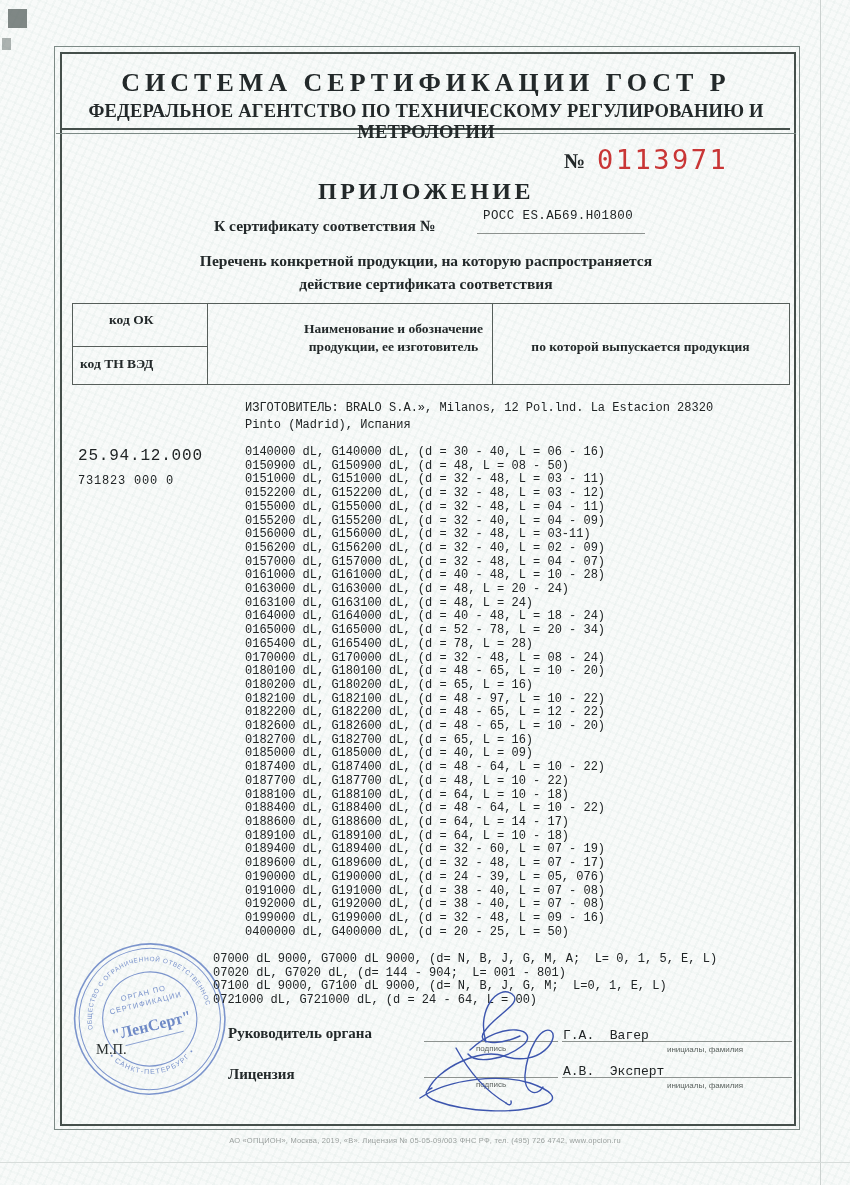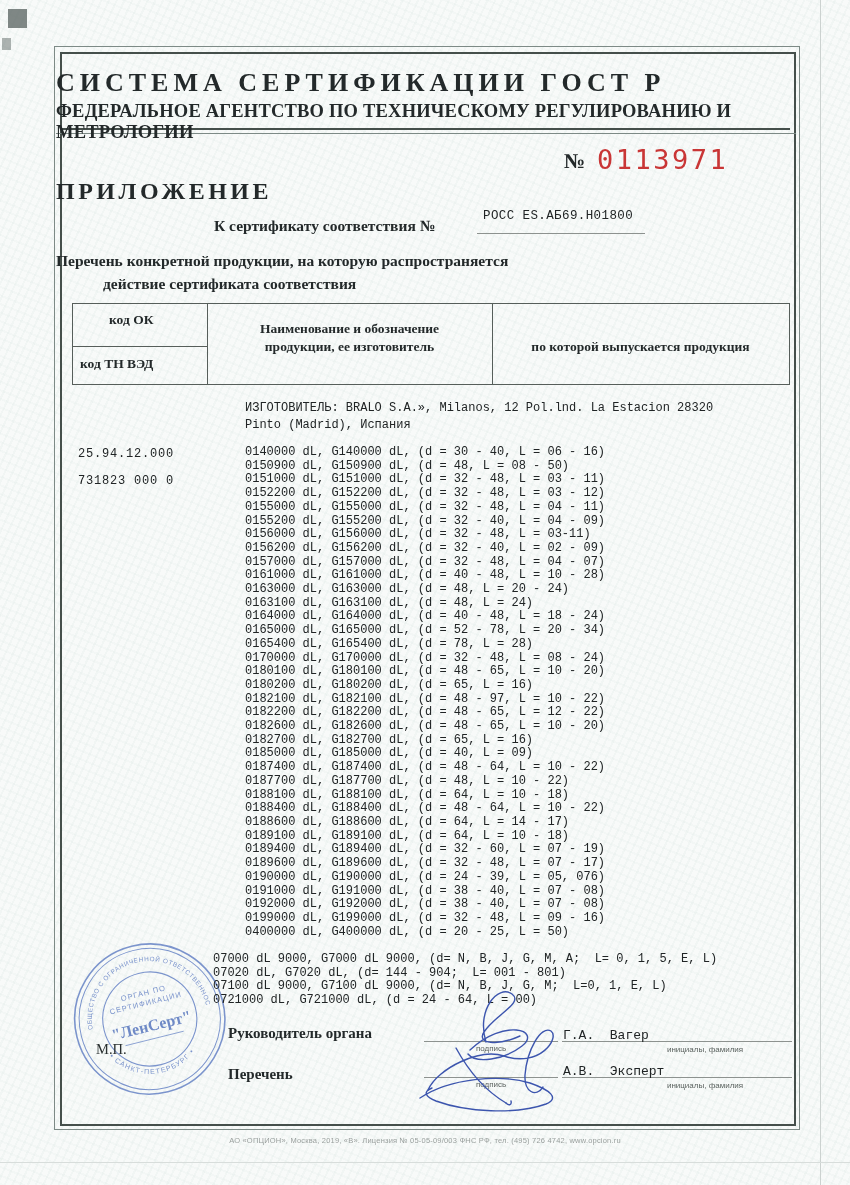--- a/index.html
+++ b/index.html
@@ -11,48 +11,48 @@
       repeating-linear-gradient(22deg, rgba(205,222,217,.12) 0 2px, rgba(255,255,255,0) 2px 8px);}
   .abs{position:absolute;}
   
   .frame-a{left:54px;top:46px;width:744px;height:1082px;border:1.5px solid #7d8a86;z-index:1;}
   .frame-b{left:60px;top:52px;width:732px;height:1070px;border:2px solid #454f4b;z-index:1;}
   .hdr-sep-a{left:62px;top:128px;width:728px;height:0;border-top:2px solid #454f4b;z-index:1;}
   .hdr-sep-b{left:56px;top:133px;width:740px;height:0;border-top:1px solid #7d8a86;z-index:1;}
   
   .serif-b{font-family:"Liberation Serif",serif;font-weight:bold;color:#23292a;}
   .mono{font-family:"Liberation Mono","DejaVu Sans Mono",monospace;color:#202425;white-space:pre;}
-  .center{left:56px;width:740px;text-align:left;}
+  .center{left:56px;width:740px;text-align:center;}
   .h1{top:68px;font-size:26px;letter-spacing:5px;z-index:3;}
   .h2{top:101px;font-size:18.5px;letter-spacing:.2px;z-index:3;}
   .no-sign{left:564px;top:149px;font-size:21px;z-index:3;}
   .no-num{left:597px;top:144px;font-family:"DejaVu Sans Mono",monospace;font-size:27px;letter-spacing:2.5px;z-index:3;}
   .applx{top:178px;font-size:24px;letter-spacing:3.5px;z-index:3;}
   .cert-label{left:214px;top:217px;font-size:15.5px;z-index:3;}
   .cert-value{left:483px;top:209px;font-size:12.5px;letter-spacing:.4px;z-index:3;}
   .cert-line{left:477px;top:233px;width:168px;height:1px;background:#8d928f;z-index:3;}
   .sub1{top:252px;font-size:15.5px;z-index:3;}
-  .sub2{top:275px;font-size:15.5px;z-index:3;padding-left:47px;}
+  .sub2{top:275px;font-size:15.5px;z-index:3;}
   .t-top{left:72px;top:303px;width:717px;height:1px;background:#565e5a;}
   .t-bot{left:72px;top:384px;width:717px;height:1px;background:#565e5a;}
   .t-left{left:72px;top:303px;width:1px;height:82px;background:#565e5a;}
   .t-right{left:789px;top:303px;width:1px;height:82px;background:#565e5a;}
   .t-v1{left:207px;top:303px;width:1px;height:82px;background:#565e5a;}
   .t-v2{left:492px;top:303px;width:1px;height:82px;background:#565e5a;}
   .t-mid{left:72px;top:346px;width:135px;height:1px;background:#565e5a;}
   .th{font-size:13.5px;z-index:3;}
   .th-okl{left:80px;top:312px;margin-left:29px;}
   .th-tnv{left:80px;top:356px;}
-  .th-c2{left:207px;width:285px;text-align:center;}
+  .th-c2{left:207px;width:285px;text-align:center;padding-left:44px;}
   .th-c3{left:492px;width:297px;text-align:center;}
   .r1{top:321px;} .r2{top:339px;}
   
   .mfr1{left:245px;top:401px;font-size:12px;z-index:3;}
   .mfr2{left:245px;top:418px;font-size:12px;z-index:3;}
-  .code-ok{left:78px;top:447px;font-size:12px;letter-spacing:.8px;z-index:3;text-align:right;}
+  .code-ok{left:78px;top:447px;font-size:16px;letter-spacing:.8px;z-index:3;text-align:right;}
   .code-tn{left:78px;top:474px;font-size:12px;letter-spacing:.8px;z-index:3;}
   .prod-main{left:245px;top:446px;z-index:3;}
   .prod-tail{left:213px;top:953px;z-index:3;}
   .prod-line{font-family:"Liberation Mono","DejaVu Sans Mono",monospace;font-size:12px;line-height:13.7px;color:#202425;white-space:pre;}
   
   .sig-label1{left:228px;top:1025px;font-size:15px;z-index:3;}
   .sig-label2{left:228px;top:1066px;font-size:15px;z-index:3;}
   .sig-line1{left:424px;top:1041px;width:134px;height:1px;background:#8d928f;z-index:3;}
   .sig-line2{left:424px;top:1077px;width:134px;height:1px;background:#8d928f;z-index:3;}
   .name-line1{left:562px;top:1041px;width:230px;height:1px;background:#8d928f;z-index:3;}
@@ -189,21 +189,21 @@
         <textPath href="#arcBot" startOffset="16%">• САНКТ-ПЕТЕРБУРГ •</textPath>
       </text>
       <text x="86" y="59" text-anchor="middle" font-family="Liberation Sans, sans-serif" font-size="7.5" fill="#6b87c7" letter-spacing="1">ОРГАН ПО</text>
       <text x="86" y="69" text-anchor="middle" font-family="Liberation Sans, sans-serif" font-size="7.5" fill="#6b87c7" letter-spacing="1">СЕРТИФИКАЦИИ</text>
       <text x="86" y="95" text-anchor="middle" font-family="Liberation Serif, serif" font-weight="bold" font-size="16" fill="#5d7bc0">"ЛенСерт"</text>
       <line x1="56" y1="103" x2="116" y2="103" stroke="#6b87c7" stroke-width="0.8"></line>
     </svg>
   </div>
 
   <div class="abs serif-b sig-label1">Руководитель органа</div>
-  <div class="abs serif-b sig-label2">Перечень</div>
+  <div class="abs serif-b sig-label2">Лицензия</div>
   <div class="abs sig-line1"></div>
   <div class="abs sig-line2"></div>
   <div class="abs name-line1"></div>
   <div class="abs name-line2"></div>
   <div class="abs cap cap-s1">подпись</div>
   <div class="abs cap cap-s2">подпись</div>
   <div class="abs cap cap-n1">инициалы, фамилия</div>
   <div class="abs cap cap-n2">инициалы, фамилия</div>
   <div class="abs mono name1">Г.А.  Вагер</div>
   <div class="abs mono name2">А.В.  Эксперт</div>

